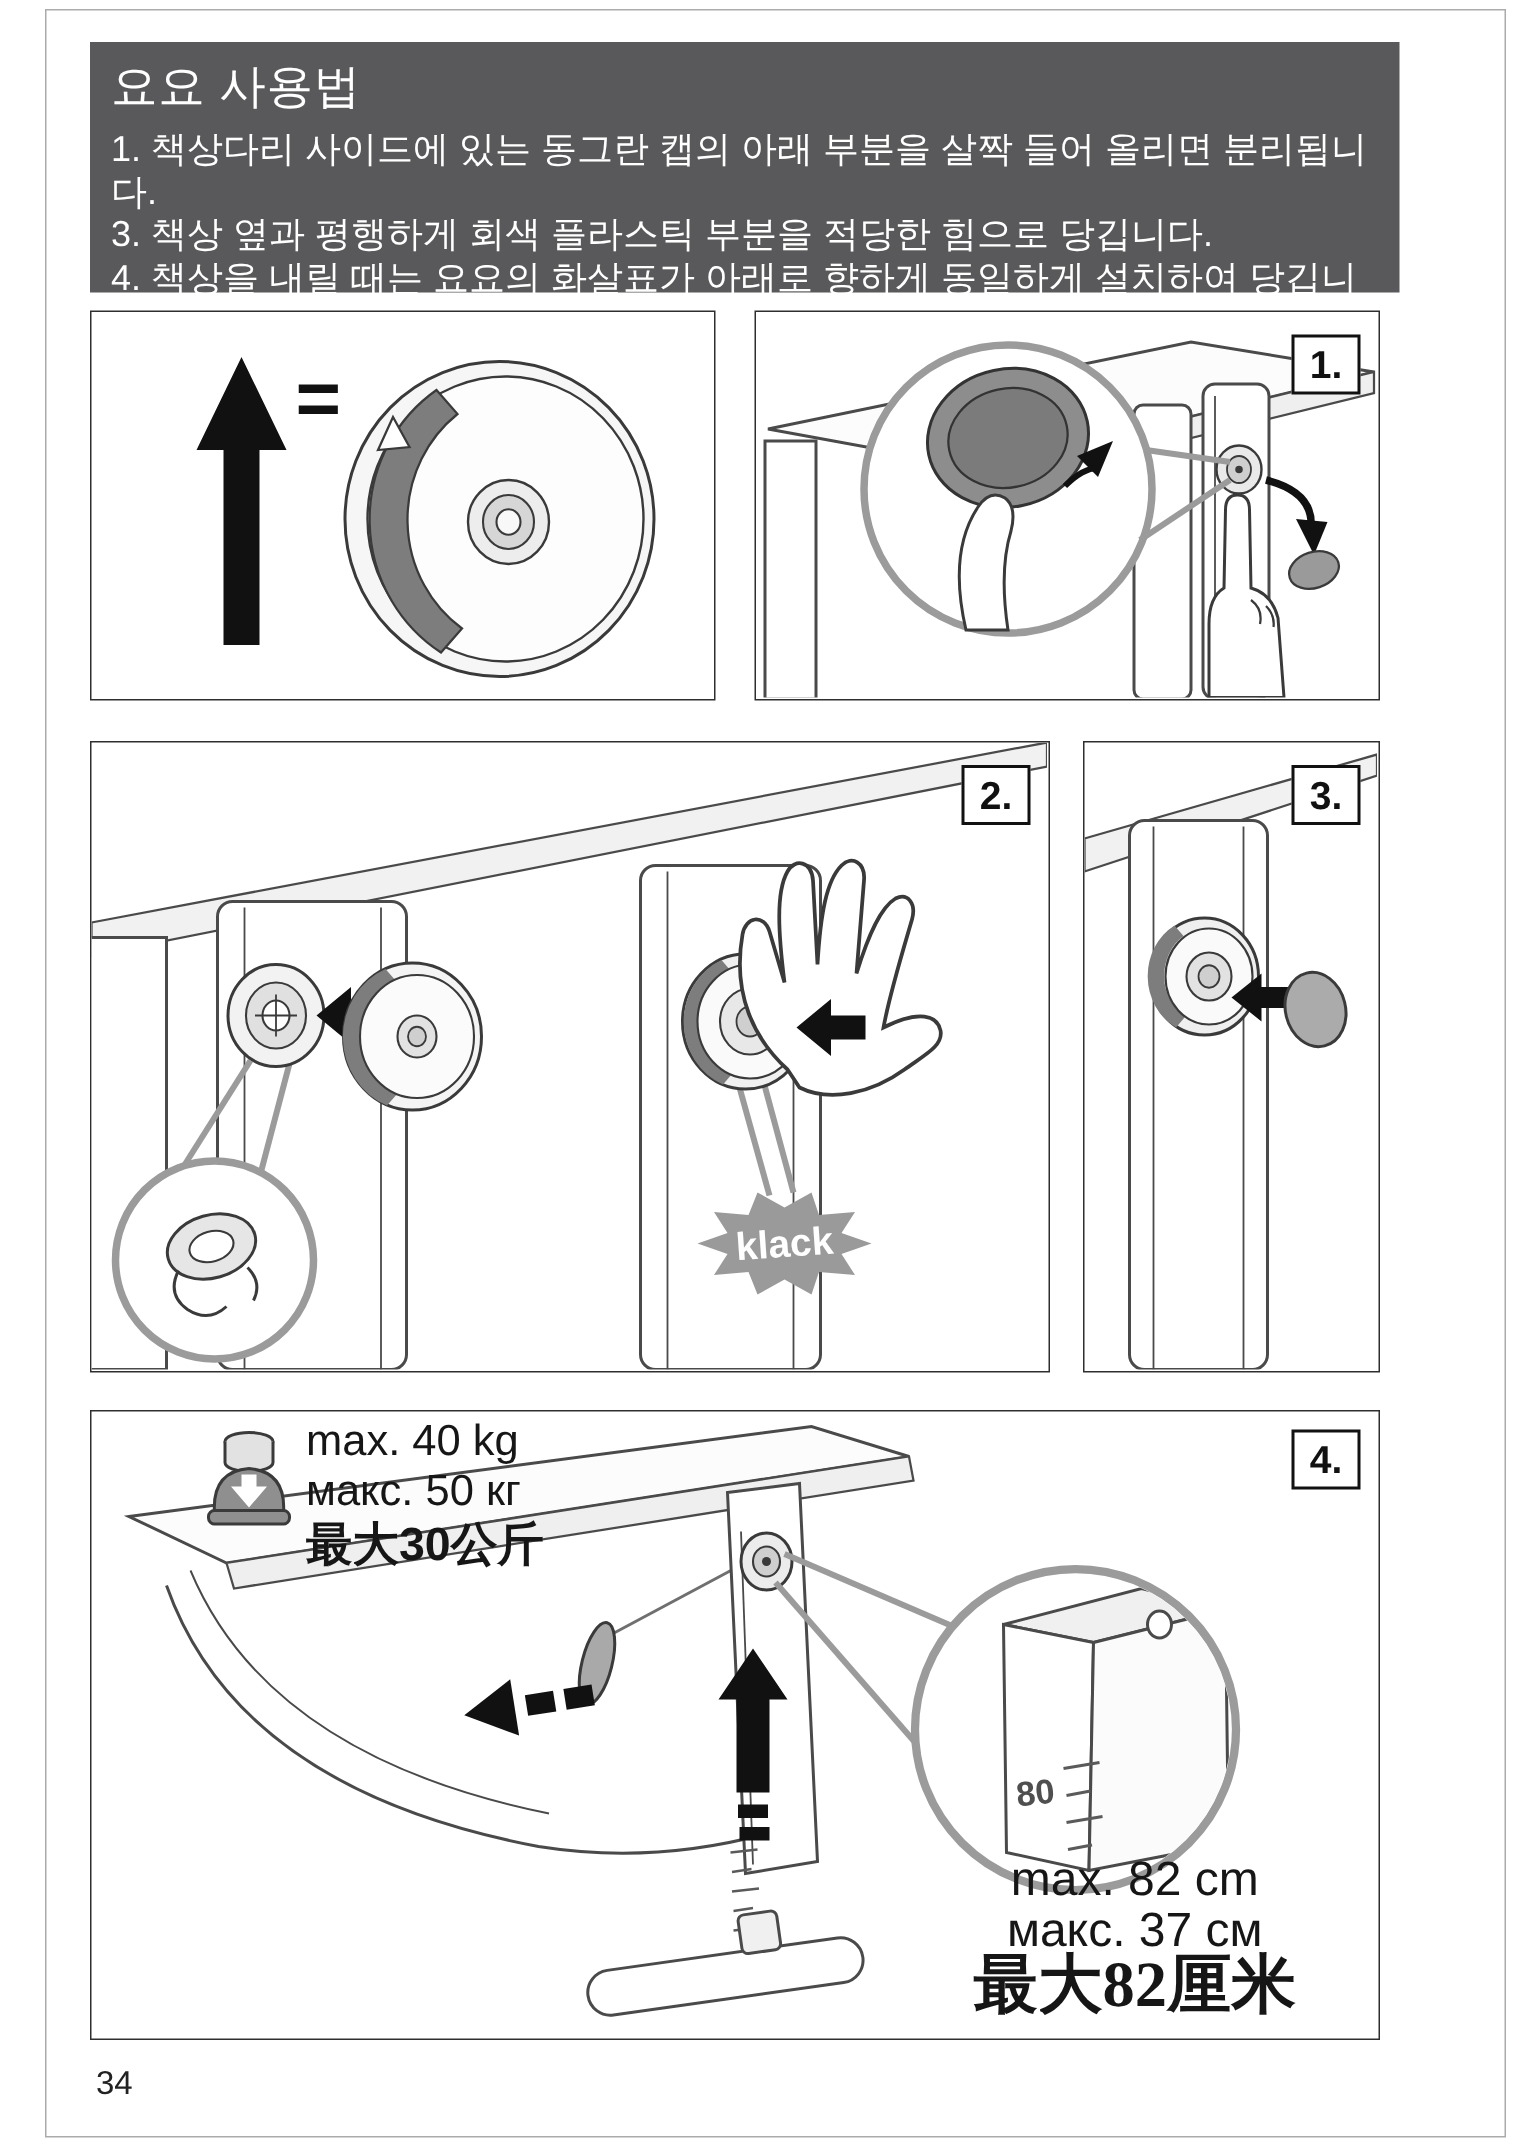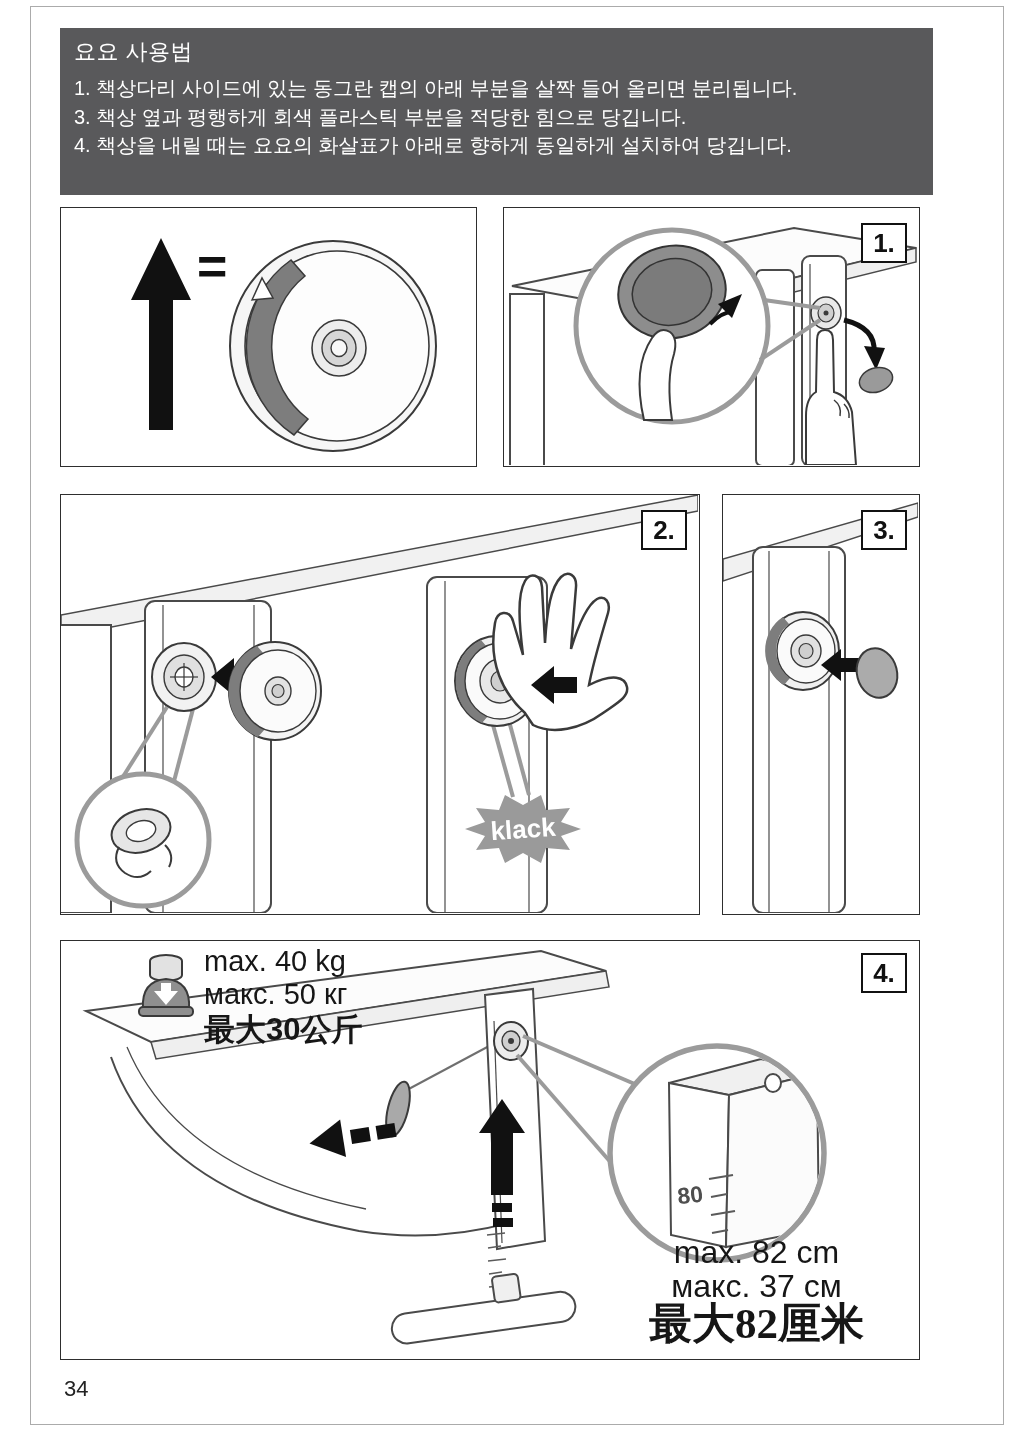--- a/index.html
+++ b/index.html
@@ -2,22 +2,22 @@
 <html><head>
 <meta charset="utf-8">
 <style>
   * { margin:0; padding:0; box-sizing:border-box; }
   html, body { width:1010px; height:1430px; background:#ffffff;
                font-family:"Liberation Sans","DejaVu Sans",sans-serif; position:relative; overflow:hidden; }
   .page-frame { position:absolute; left:30px; top:6px; width:974px; height:1419px;
                 border:1px solid #ababab; background:#fff; }
   .header-box { position:absolute; left:60px; top:28px; width:873px; height:167px;
                 background:#59595b; color:#fff; padding:9px 14px 0 14px; }
-  .header-title { font-size:22px; letter-spacing:0.5px; }
-  .header-steps { margin-top:7px; font-size:20px; line-height:28.5px; }
+  .header-title { font-size:31px; letter-spacing:0.5px; }
+  .header-steps { margin-top:7px; font-size:24px; line-height:28.5px; }
   .panel { position:absolute; background:#fff; border:1.5px solid #2e2e2e; overflow:hidden; }
   #panel-intro { left:60px;  top:207px; width:417px; height:260px; }
   #panel-step1 { left:503px; top:207px; width:417px; height:260px; }
   #panel-step2 { left:60px;  top:494px; width:640px; height:421px; }
   #panel-step3 { left:722px; top:494px; width:198px; height:421px; }
   #panel-step4 { left:60px;  top:940px; width:860px; height:420px; }
   .step-label { position:absolute; top:15px; right:12px; width:46px; height:40px;
                 border:2.5px solid #111; background:#fff; display:flex; align-items:center;
                 justify-content:center; font-size:26px; font-weight:bold; color:#111; z-index:6; }
   .equals { position:absolute; left:136px; top:28px; font-size:52px; font-weight:bold; color:#111; }

